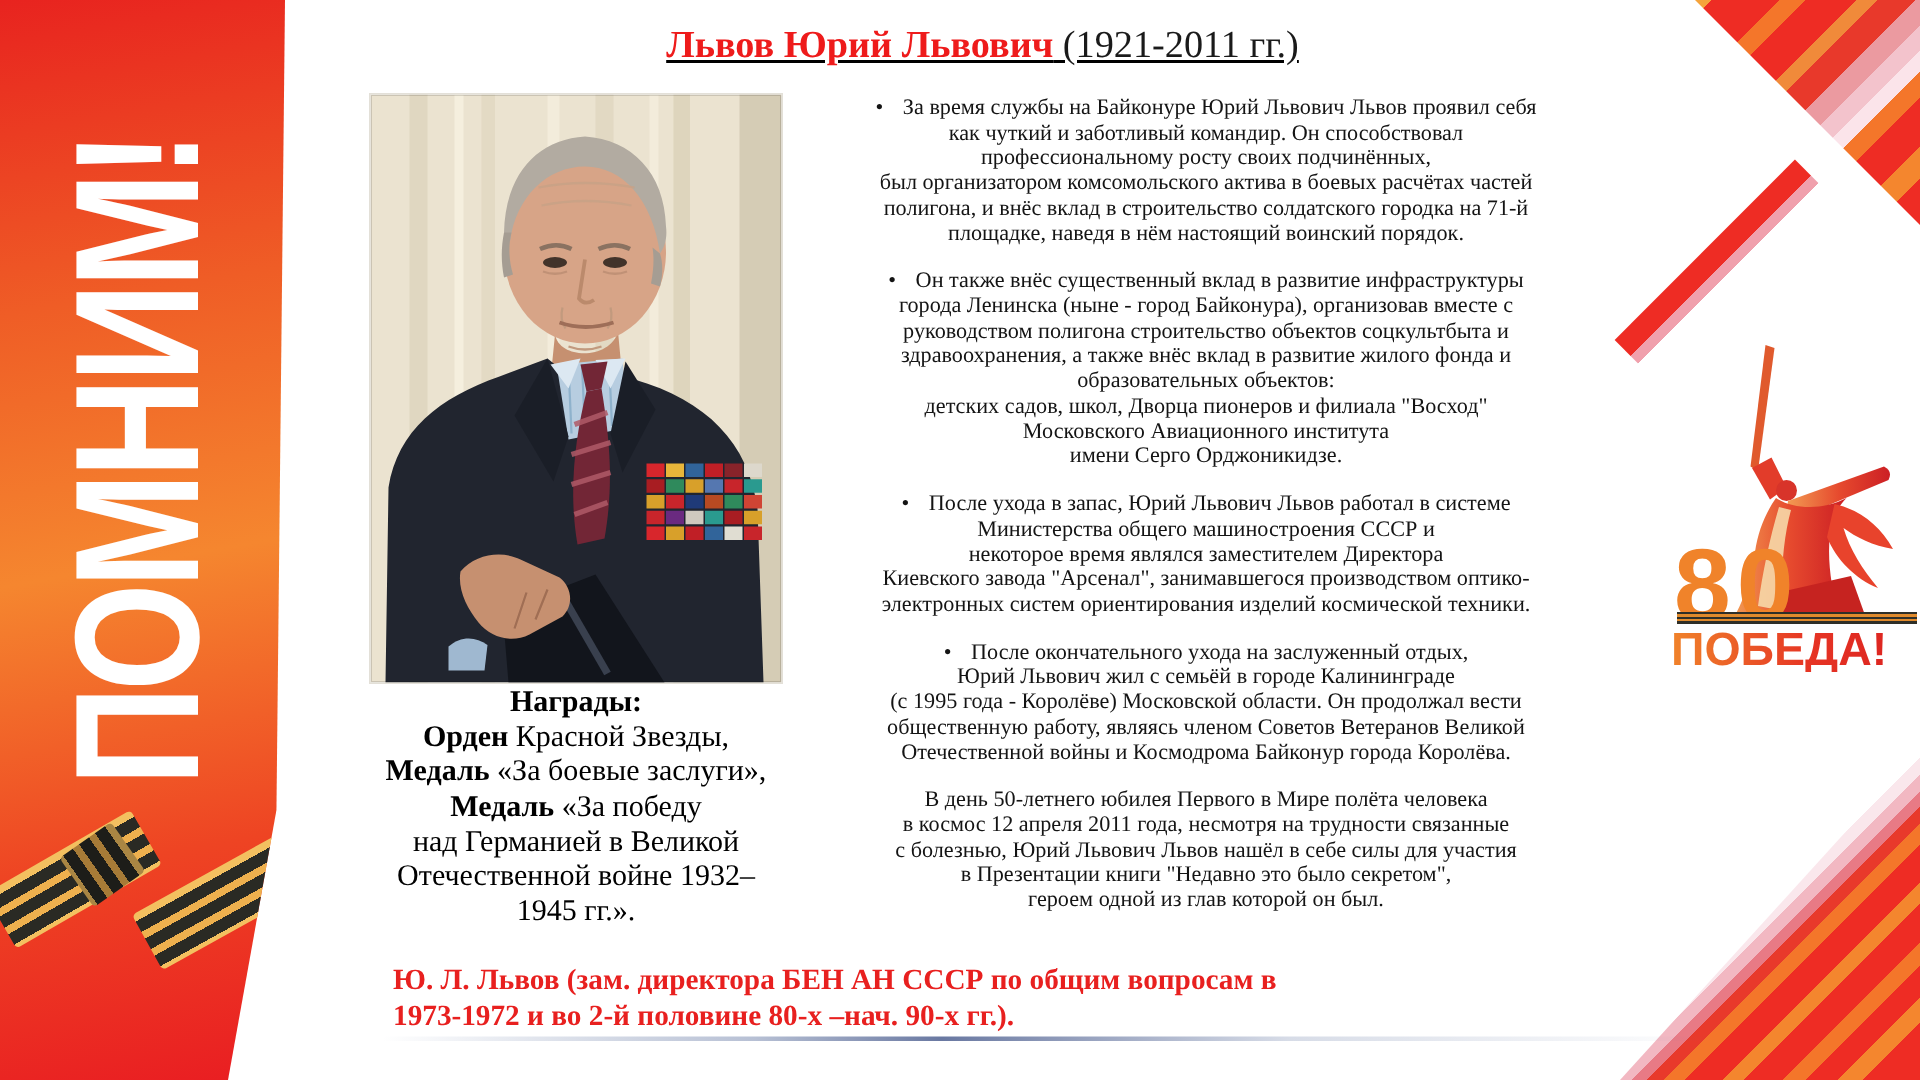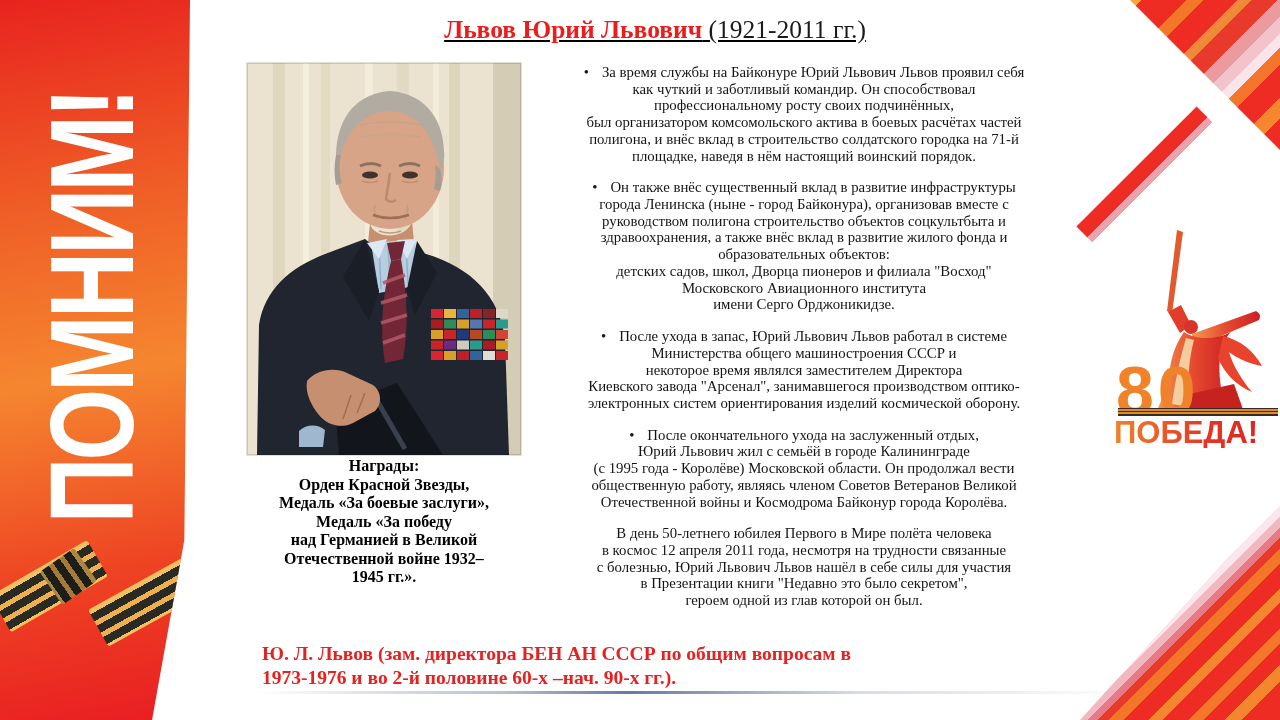--- a/index.html
+++ b/index.html
@@ -23,23 +23,23 @@
   
   .title{position:absolute;left:255px;top:15px;width:800px;text-align:center;font-size:25.5px;line-height:1.2;text-decoration:underline;}
   .t-red{color:#ee1b1b;font-weight:700;}
   .t-black{color:#1a1a1a;font-weight:400;}
 
   
   .photo{position:absolute;left:246px;top:62px;width:274px;height:392px;border:1px solid #e3e0d8;}
 
   
   .awards{position:absolute;left:228px;top:457px;width:312px;text-align:center;
-    font-size:16px;line-height:1.16;color:#000;}
+    font-size:20px;line-height:1.16;color:#000;}
   .awards .a-title{font-weight:700;}
-  .award-line span{white-space:pre-line;font-weight:bold;}
+  .award-line span{white-space:pre-line;}
   .award-line .b{font-weight:700;}
 
   
   .main-col{position:absolute;left:545px;top:64px;width:518px;text-align:center;
     font-size:14.8px;line-height:1.13;color:#141414;}
   .para{margin:0 0 15px 0;}
   .para .ptext{white-space:pre-line;}
   .bullet{margin-right:13px;}
 
   
@@ -196,35 +196,35 @@
 руководством полигона строительство объектов соцкультбыта и
 здравоохранения, а также внёс вклад в развитие жилого фонда и
 образовательных объектов:
 детских садов, школ, Дворца пионеров и филиала "Восход"
 Московского Авиационного института
 имени Серго Орджоникидзе.</span></div>
     <div class="para"><span class="bullet">•</span><span class="ptext">После ухода в запас, Юрий Львович Львов работал в системе
 Министерства общего машиностроения СССР и
 некоторое время являлся заместителем Директора
 Киевского завода "Арсенал", занимавшегося производством оптико-
-электронных систем ориентирования изделий космической оборону.</span></div>
+электронных систем ориентирования изделий космической техники.</span></div>
     <div class="para"><span class="bullet">•</span><span class="ptext">После окончательного ухода на заслуженный отдых,
 Юрий Львович жил с семьёй в городе Калининграде
 (с 1995 года - Королёве) Московской области. Он продолжал вести
 общественную работу, являясь членом Советов Ветеранов Великой
 Отечественной войны и Космодрома Байконур города Королёва.</span></div>
     <div class="para"><span class="ptext">В день 50-летнего юбилея Первого в Мире полёта человека
 в космос 12 апреля 2011 года, несмотря на трудности связанные
 с болезнью, Юрий Львович Львов нашёл в себе силы для участия
 в Презентации книги "Недавно это было секретом",
 героем одной из глав которой он был.</span></div>
   </div>
 
   <div class="footer-cap">Ю. Л. Львов (зам. директора БЕН АН СССР по общим вопросам в
-1973-1976 и во 2-й половине 60-х –нач. 90-х гг.).</div>
+1973-1972 и во 2-й половине 80-х –нач. 90-х гг.).</div>
   <div class="blue-line"></div>
 
   <svg class="statue" viewBox="0 0 150 190" xmlns="http://www.w3.org/2000/svg">
     <defs>
       <linearGradient id="sg" x1="0" y1="0" x2="1" y2="0">
         <stop offset="0" stop-color="#f29a52"></stop>
         <stop offset="0.5" stop-color="#e64a2e"></stop>
         <stop offset="1" stop-color="#cc1f24"></stop>
       </linearGradient>
     </defs>

